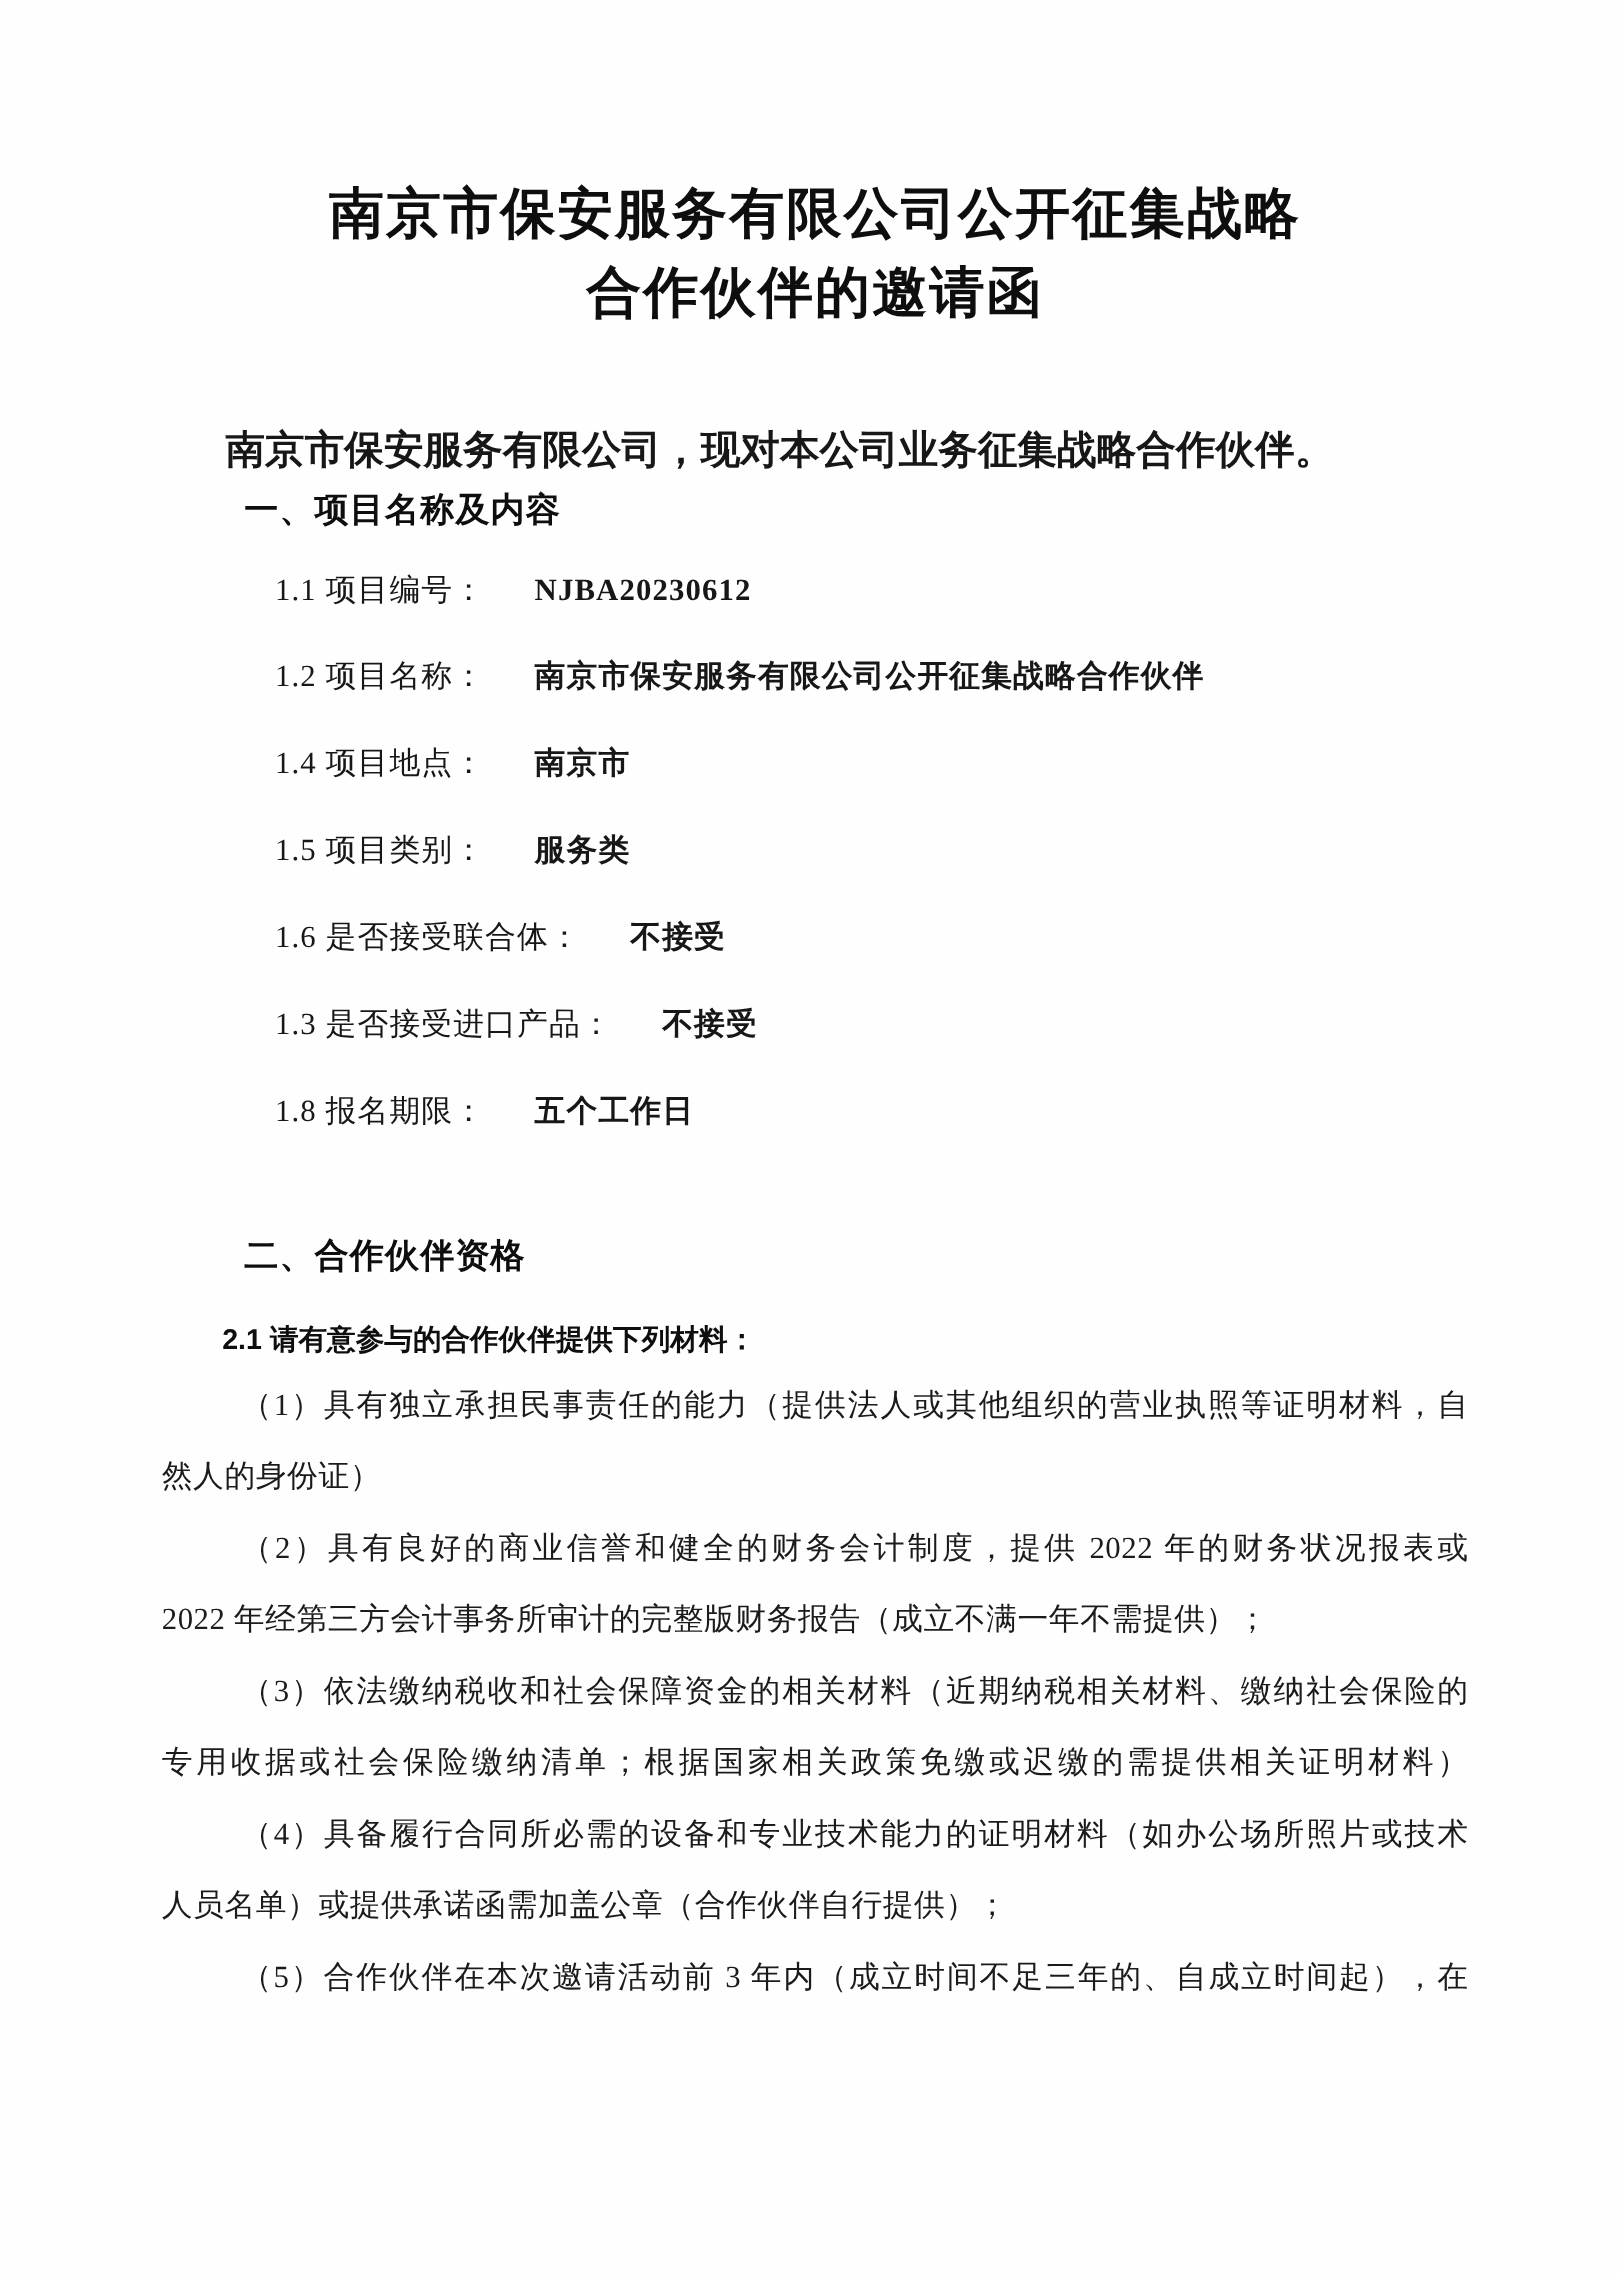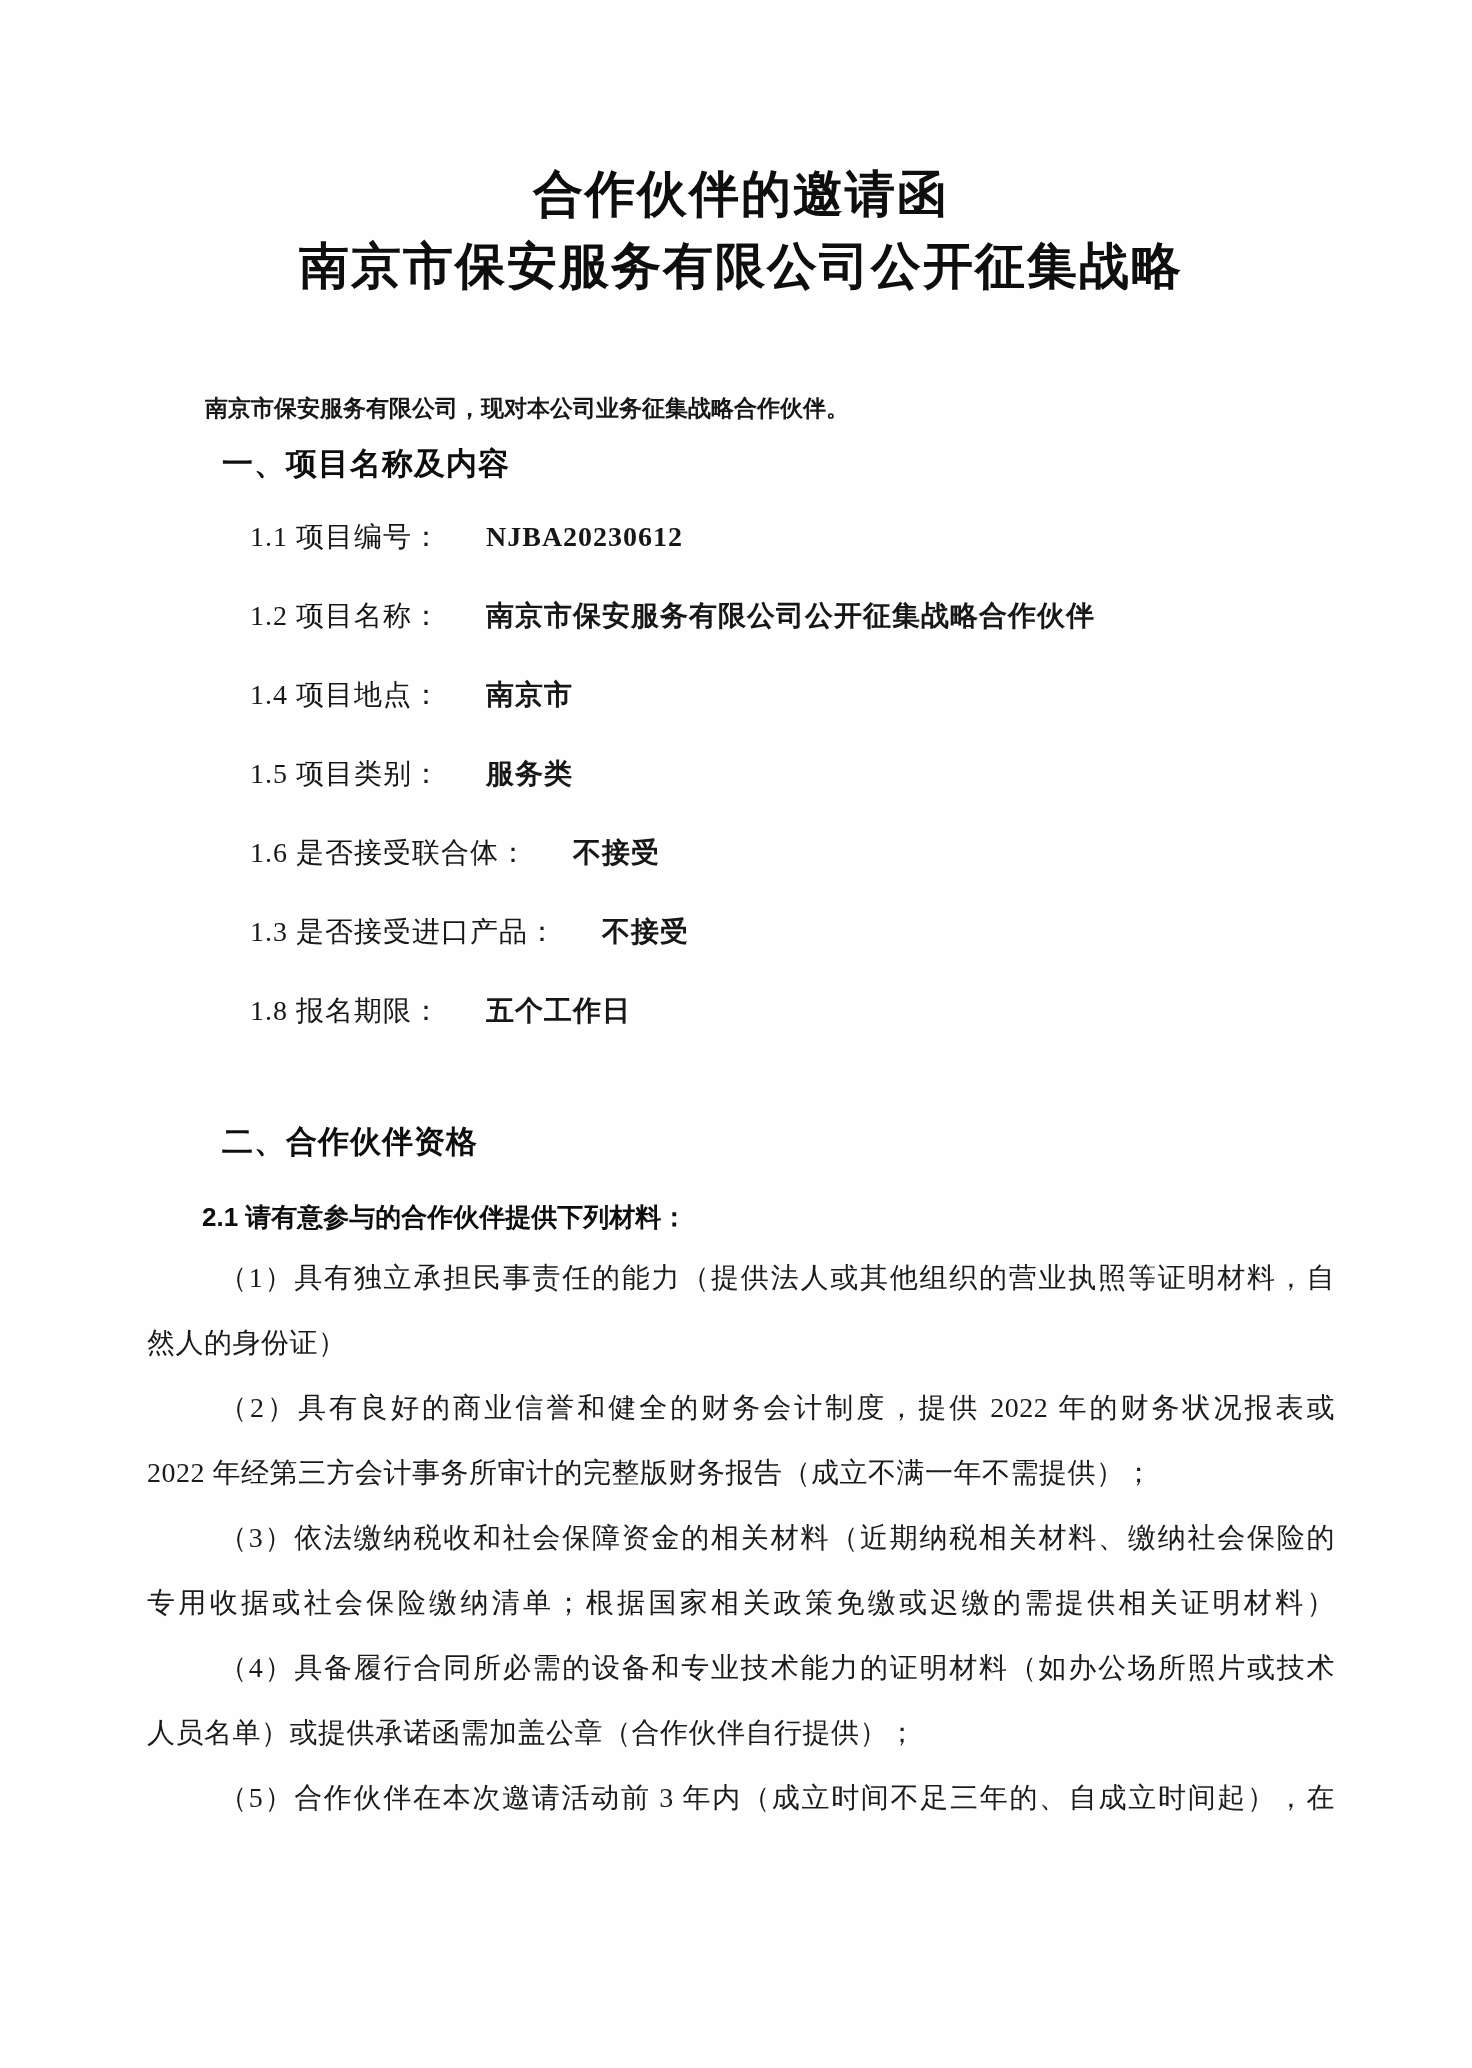--- a/index.html
+++ b/index.html
@@ -30,21 +30,21 @@
     font-weight: 700;
     font-size: 50px;
     line-height: 72px;
     color: #0e0e0e;
     letter-spacing: 2px;
   }
   .doc-title .t-line { display: block; }
   
   .intro {
     margin: 87px 0 0 0;
-    font-size: 23px;
+    font-size: 36px;
     line-height: 40px;
     text-indent: 58px;
     font-weight: 600;
     color: #171717;
   }
   
   .sec-heading {
     margin: 13px 0 0 75px;
     font-family: "Liberation Sans", "DejaVu Sans", sans-serif;
     font-weight: 700;
@@ -99,22 +99,22 @@
   }
   .bline.indent { text-indent: 72px; }
 </style>
 </head>
 <body>
 
 <div class="page">
   <div class="content">
 
     <h1 class="doc-title">
+      <span class="t-line">南京市保安服务有限公司公开征集战略</span>
       <span class="t-line">合作伙伴的邀请函</span>
-      <span class="t-line">南京市保安服务有限公司公开征集战略</span>
     </h1>
 
     <p class="intro">南京市保安服务有限公司，现对本公司业务征集战略合作伙伴。</p>
 
     <h2 class="sec-heading">一、项目名称及内容</h2>
 
     <div class="item-list">
       <div class="item">
         <span class="item-label">1.1 项目编号：</span><span class="item-value">NJBA20230612</span>
       </div>

